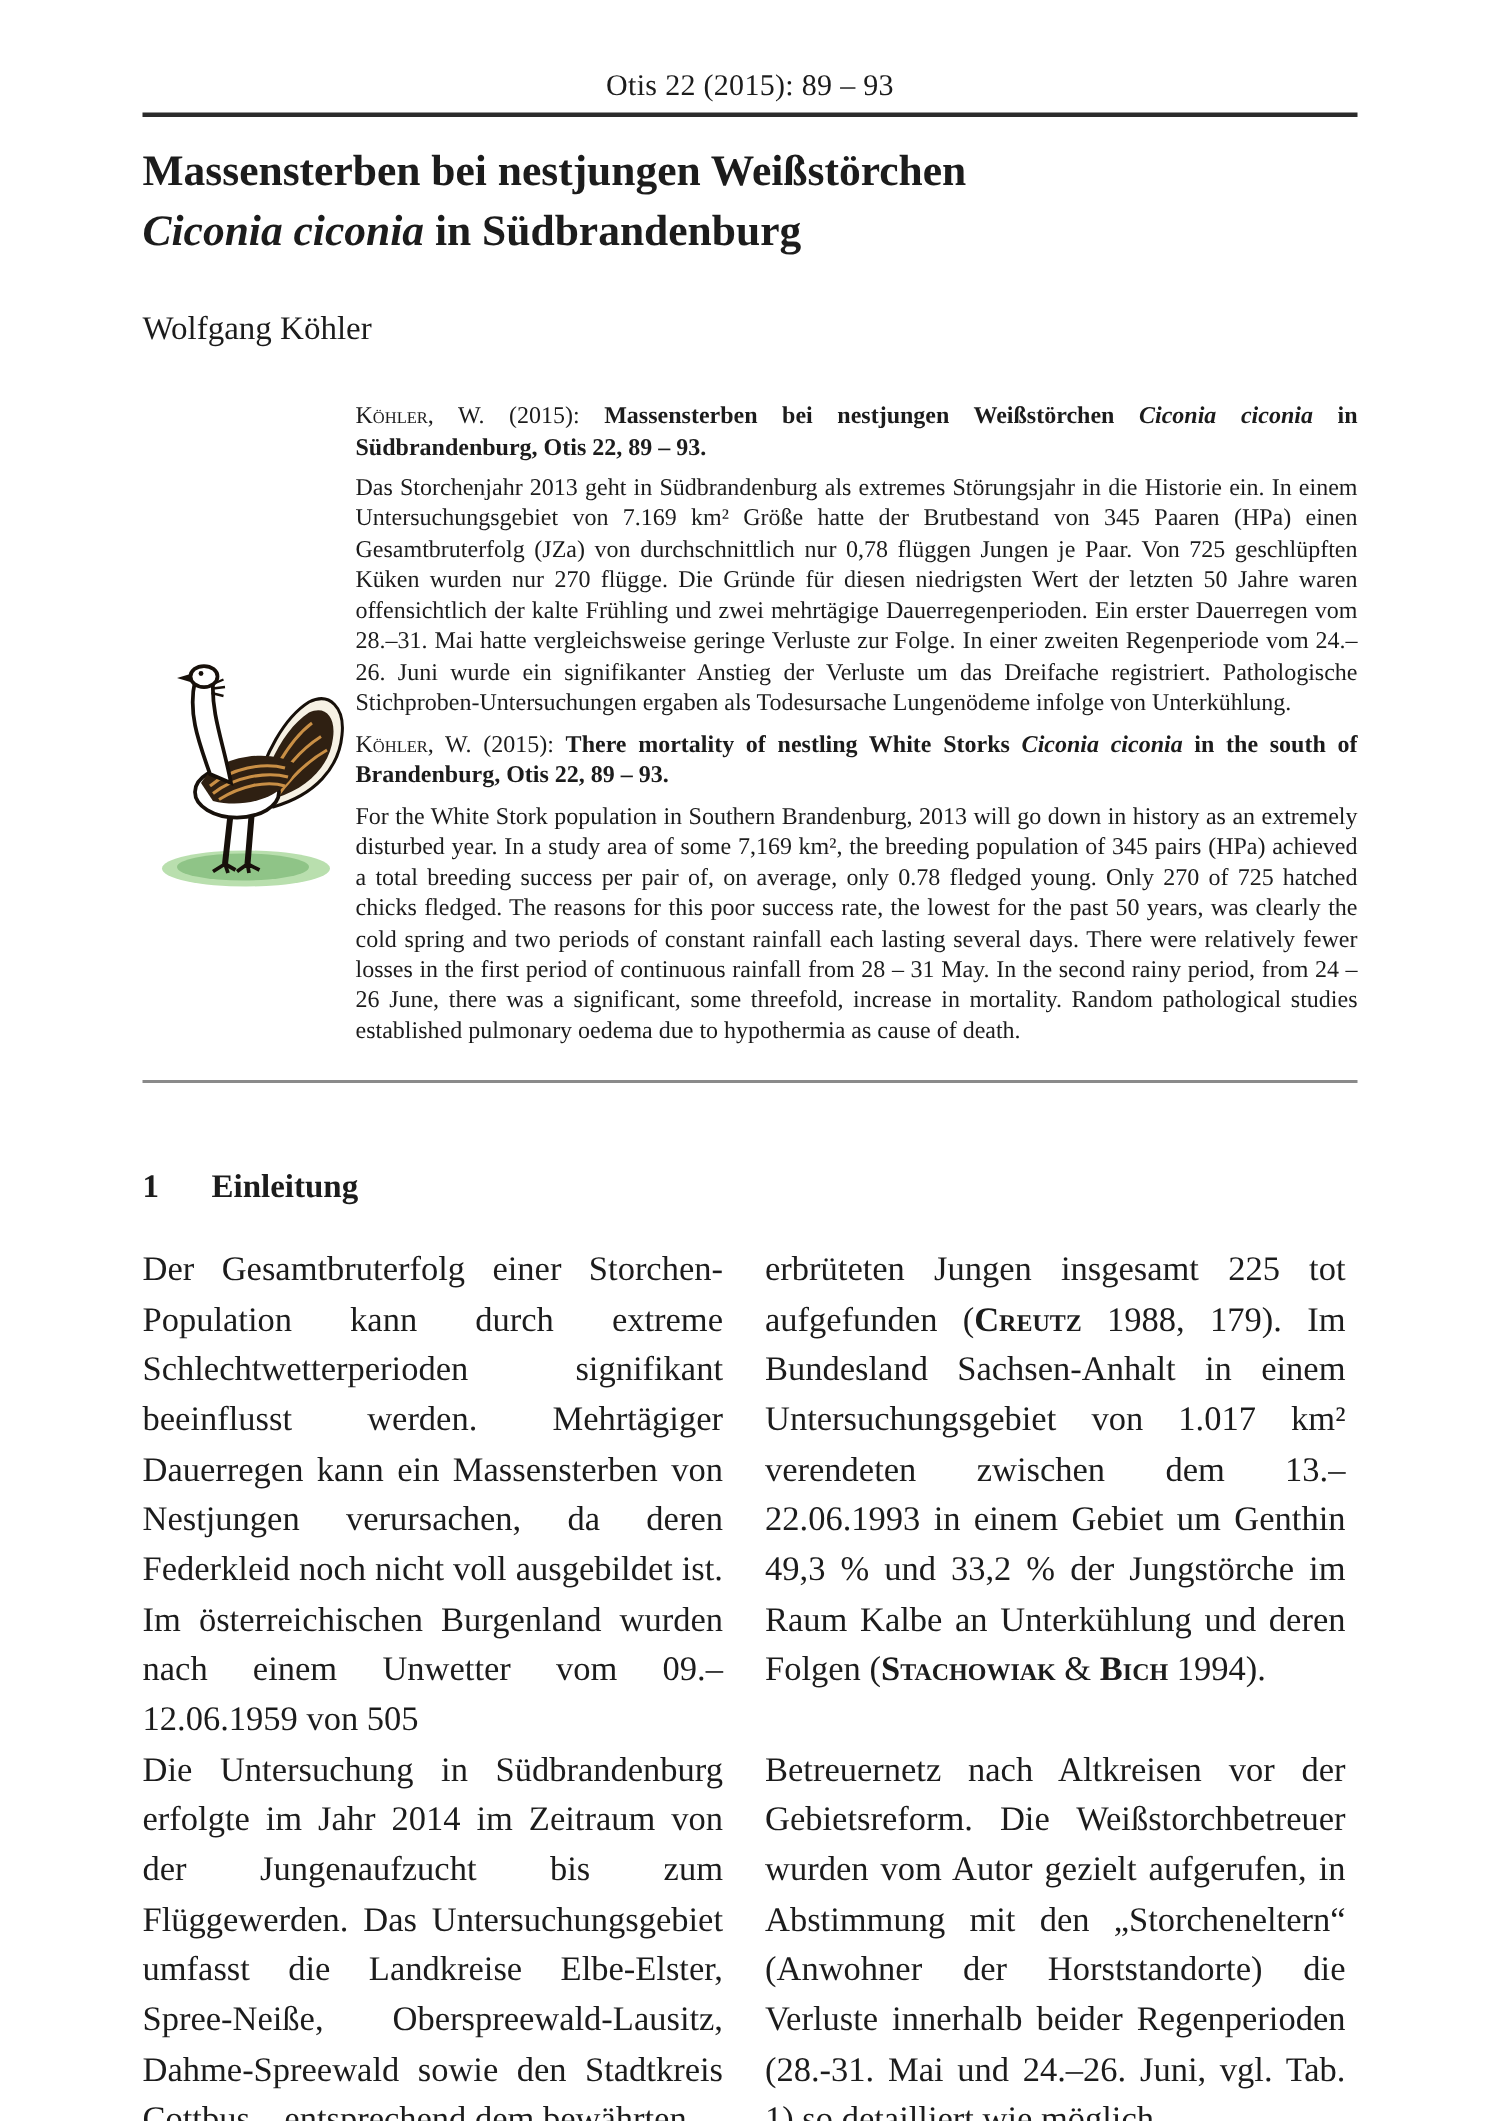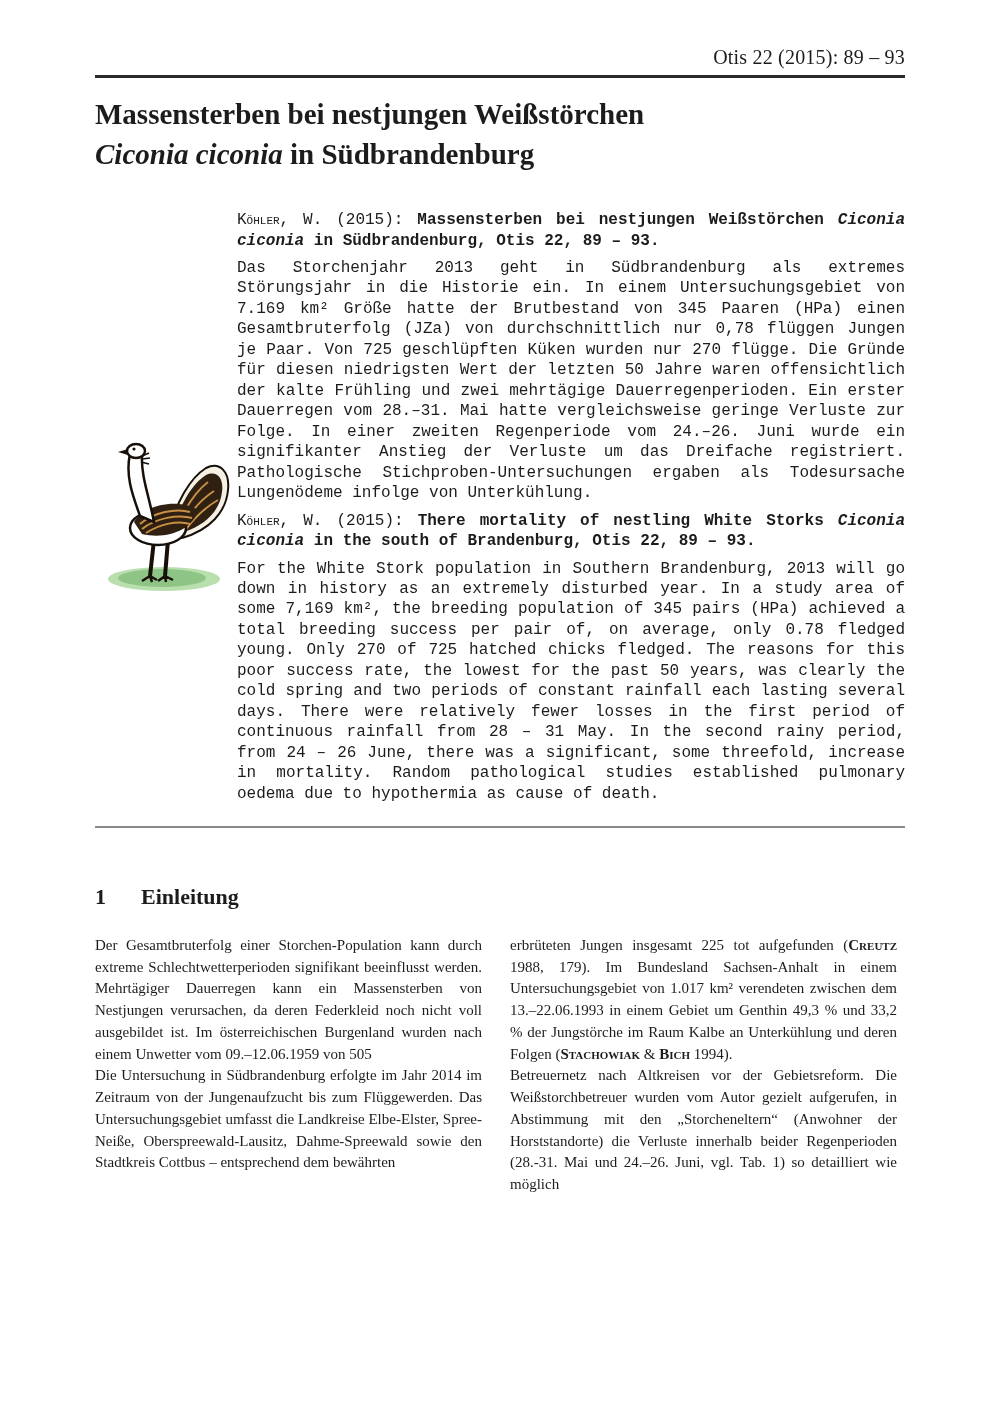--- a/index.html
+++ b/index.html
@@ -10,21 +10,21 @@
     margin:0 auto;
     background:#ffffff;
     color:#1c1c1c;
     font-family:"Liberation Serif", serif;
     box-sizing:border-box;
     padding:46px 95px 0 95px;
     overflow:hidden;
   }
   
   .journal-ref{
-    text-align:right;
+    text-align:center;
     font-size:20px;
     letter-spacing:.2px;
     padding-bottom:6px;
   }
   .rule-top{
     border:0;
     border-top:3px solid #2b2b2b;
     margin:0 0 16px 0;
   }
   .rule-mid{
@@ -46,21 +46,21 @@
   }
   
   .abstract{
     margin-left:142px;
     width:668px;
     margin-top:36px;
     font-size:16px;
     line-height:1.28;
     text-align:justify;
   }
-  .abstract p{margin:0 0 7px 0;font-family:Liberation Mono, monospace;}
+  .abstract p{margin:0 0 7px 0;}
   .cit{font-weight:bold;}
   .cit .sc{font-variant:small-caps;font-weight:normal;}
   .cit .norm{font-weight:normal;}
   .cit .bi{font-style:italic;}
   .sc{font-variant:small-caps;font-weight:bold;}
   .address{font-style:italic;}
   
   .bird{
     position:absolute;
     left:96px;
@@ -79,41 +79,42 @@
     display:inline-block;
     width:46px;
   }
   .sec-head .hlines{display:inline-block;vertical-align:top;}
   .cols{
     display:flex;
     gap:28px;
   }
   .col{
     width:387px;
-    font-size:15px;
+    font-size:23px;
     line-height:1.45;
     text-align:justify;
     hyphens:none;
   }
   .col p{margin:0;}
   .sec2-head{margin-top:40px;}
   .cols2{margin-top:0;}
 </style>
 </head>
 <body>
 
 <div class="sheet">
 
   <div class="journal-ref">Otis 22 (2015): 89 – 93</div>
   <hr class="rule-top">
 
   <h1 class="title"><span>Massensterben bei nestjungen Weißstörchen</span><br>
     <span class="species">Ciconia ciconia</span><span> in Südbrandenburg</span>
   </h1>
 
+  <div class="author">Wolfgang Köhler</div>
 
   <svg class="bird" viewBox="0 0 140 162" aria-hidden="true">
     <ellipse cx="68" cy="143" rx="56" ry="12" fill="#b9dfae"></ellipse>
     <ellipse cx="66" cy="142" rx="44" ry="9" fill="#8fc487"></ellipse>
 
     <path d="M58,104 L54,140 M72,104 L69,140" stroke="#17100a" stroke-width="4" fill="none"></path>
     <path d="M54,140 l-8,5 M54,140 l2,6 M54,140 l7,4 M69,140 l-7,5 M69,140 l1,6 M69,140 l8,4" stroke="#17100a" stroke-width="2.5" fill="none"></path>
 
     <path d="M72,98 C80,66 94,42 110,32 C124,25 134,36 132,54 C130,76 114,94 86,102 Z" fill="#f6f1e4" stroke="#17100a" stroke-width="2"></path>
     <path d="M76,96 C84,68 96,48 110,39 C121,34 128,42 126,56 C124,74 110,89 88,96 Z" fill="#2f2012"></path>

